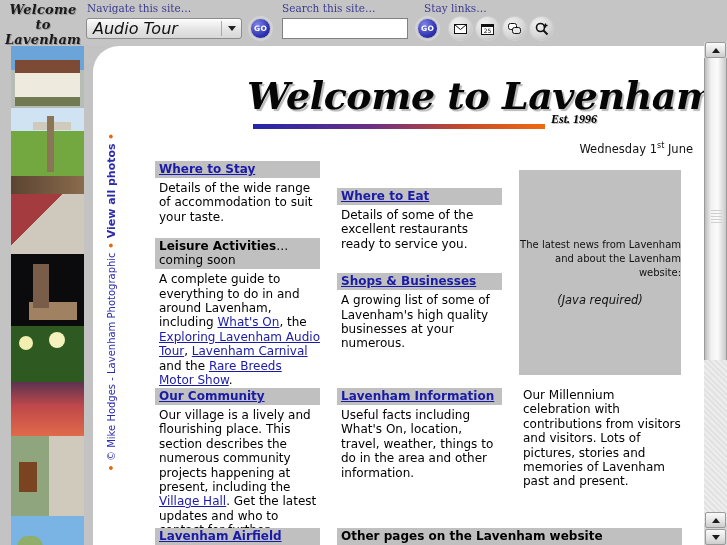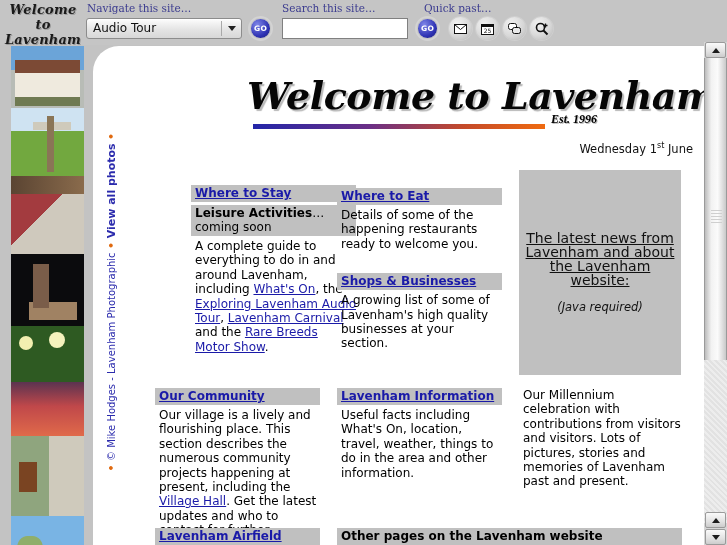--- a/index.html
+++ b/index.html
@@ -20,22 +20,22 @@
          text-shadow:1px 1px 0 #9a9a9a;}
   .tb-label{position:absolute;font-size:10.5px;color:#3b3b8f;
             font-family:"DejaVu Serif","Liberation Serif",serif;white-space:nowrap;}
   #lbl-nav{left:87px;top:2px;}
   #lbl-search{left:282px;top:2px;}
   #lbl-quick{left:424px;top:2px;}
 
   .nav-select{position:absolute;left:86px;top:18px;width:156px;height:21px;
        background:linear-gradient(#fdfdfd,#e4e4e4 55%,#d7d7d7);
        border:1px solid #8c8c8c;border-radius:3px;box-sizing:border-box;
-       font-size:12px;line-height:19px;padding-left:6px;color:#111;
-       box-shadow:inset 0 1px 0 #fff;}
+       font-size:16px;line-height:19px;padding-left:6px;color:#111;
+       box-shadow:inset 0 1px 0 #fff;font-style:italic;}
   .nav-select .arrowbox{position:absolute;right:1px;top:1px;width:17px;height:17px;
        display:flex;align-items:center;justify-content:center;}
   .caret{width:0;height:0;border-left:4px solid transparent;border-right:4px solid transparent;
        border-top:5px solid #222;}
   .sep{position:absolute;right:19px;top:2px;bottom:2px;width:1px;background:#a9a9a9;}
 
   .go-btn{position:absolute;width:21px;height:21px;border-radius:50%;
        background:radial-gradient(circle at 33% 30%,#7f86e8,#2f33b4 62%,#1b1d78);
        border:1px solid #c9c9c9;box-sizing:border-box;
        display:flex;align-items:center;justify-content:center;
@@ -104,35 +104,35 @@
       font-family:Liberation Serif, serif;font-style:italic;
       font-weight:bold;font-size:12px;color:#000000;text-shadow:1px 1px 0 #bbb;}
   .mast-rule{position:absolute;left:6px;top:50px;width:292px;height:5px;
       background:linear-gradient(90deg,#2326a8 0%,#6b2f86 40%,#c44a2a 72%,#ef6a10 100%);}
 
   .datetext{position:absolute;right:34px;top:141px;font-size:11.5px;color:#111;}
   .datetext sup{font-size:8px;}
 
   
   .col{position:absolute;}
-  #col1{left:155px;top:185px;width:165px;margin-left:36px;}
+  #col1{left:155px;top:161px;width:165px;}
   #col2{left:337px;top:168px;width:165px;margin-top:20px;}
 
   .hdr{background:#c0c0c0;padding:1px 3px 2px 4px;font-size:12px;font-weight:bold;
        line-height:14px;margin-bottom:3px;}
   .hdr a{color:#1a1aa8;text-decoration:underline;}
   .hdr .plain{color:#000;font-weight:bold;}
   .hdr .soon{font-weight:normal;color:#000;}
   p.body{margin:0 0 14px 0;font-size:12px;line-height:14.4px;color:#000;padding-left:4px;}
   p.body a{color:#1a1aa8;text-decoration:underline;}
 
   .applet{position:absolute;left:519px;top:170px;width:162px;height:205px;
       background:#c0c0c0;display:flex;flex-direction:column;
       align-items:center;justify-content:center;}
-  .applet .l1{font-size:14px;line-height:14px;text-align:center;color:#111;text-decoration:underline;}
+  .applet .l1{font-size:10px;line-height:14px;text-align:right;color:#111;}
   .applet .l2{font-size:11.5px;font-style:italic;margin-top:13px;color:#111;}
 
   .row2{position:absolute;top:388px;}
   #r2c1{left:155px;width:165px;}
   #r2c2{left:337px;width:165px;}
   #r2c3{left:519px;width:163px;}
 
   .row3{position:absolute;top:528px;}
   #r3c1{left:155px;width:165px;}
   #r3c2{left:337px;width:345px;}
@@ -163,21 +163,21 @@
 
   <div class="toolbar">
 
     <div class="brand">
       <span>Welcome to</span><br>
       <span>Lavenham</span>
     </div>
 
     <div class="tb-label" id="lbl-nav">Navigate this site…</div>
     <div class="tb-label" id="lbl-search">Search this site…</div>
-    <div class="tb-label" id="lbl-quick">Quick past…</div>
+    <div class="tb-label" id="lbl-quick">Stay links…</div>
 
     <div class="nav-select">
       <span>Audio Tour</span>
       <span class="sep"></span>
       <span class="arrowbox">
           <span class="caret"></span>
         </span>
     </div>
 
     <div class="go-btn" id="go-nav">GO</div>
@@ -244,37 +244,38 @@
   </div>
 
   <div class="datetext">
     <span>Wednesday 1</span><sup>st</sup><span> June</span>
   </div>
 
   <div class="col" id="col1">
     <div class="hdr">
       <a href="#">Where to Stay</a>
     </div>
+    <p class="body">Details of the wide range of accommodation to suit your taste.</p>
 
     <div class="hdr">
       <span class="plain">Leisure Activities</span><span class="soon">… coming soon</span>
     </div>
     <p class="body"><span>A complete guide to everything to do in and around Lavenham, including </span><a href="#">What's On</a><span>, the </span><a href="#">Exploring Lavenham Audio Tour</a><span>, </span><a href="#">Lavenham Carnival</a><span> and the </span><a href="#">Rare Breeds Motor Show</a><span>.</span></p>
   </div>
 
   <div class="col" id="col2">
     <div class="hdr">
       <a href="#">Where to Eat</a>
     </div>
-    <p class="body">Details of some of the happening restaurants ready to welcome you.</p>
+    <p class="body">Details of some of the excellent restaurants ready to service you.</p>
 
     <div class="hdr" style="margin-top:22px">
       <a href="#">Shops &amp; Businesses</a>
     </div>
-    <p class="body">A growing list of some of Lavenham's high quality businesses at your section.</p>
+    <p class="body">A growing list of some of Lavenham's high quality businesses at your numerous.</p>
   </div>
 
   <div class="applet">
     <div class="l1">The latest news from Lavenham and about the Lavenham website:</div>
     <div class="l2">(Java required)</div>
   </div>
 
   <div class="row2" id="r2c1">
     <div class="hdr">
       <a href="#">Our Community</a>

